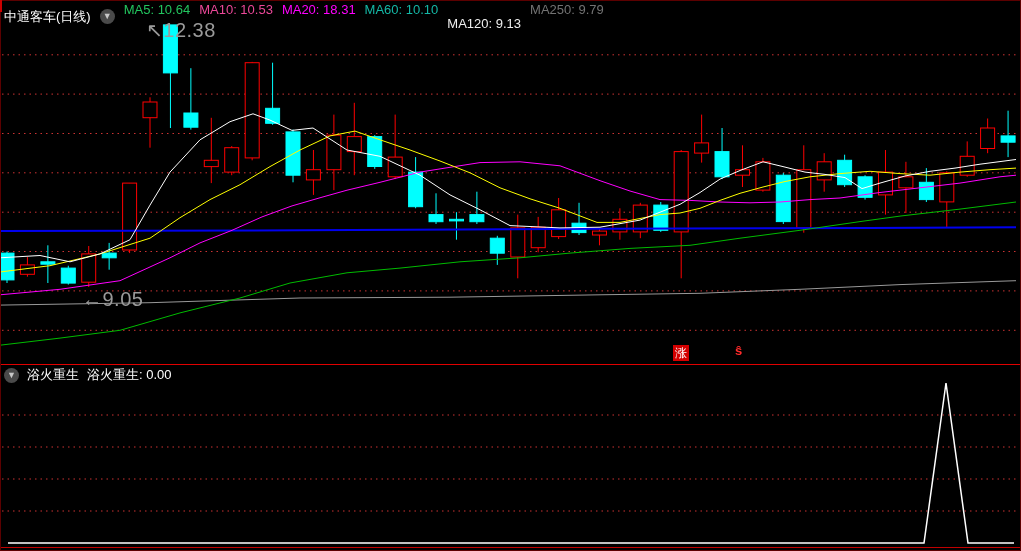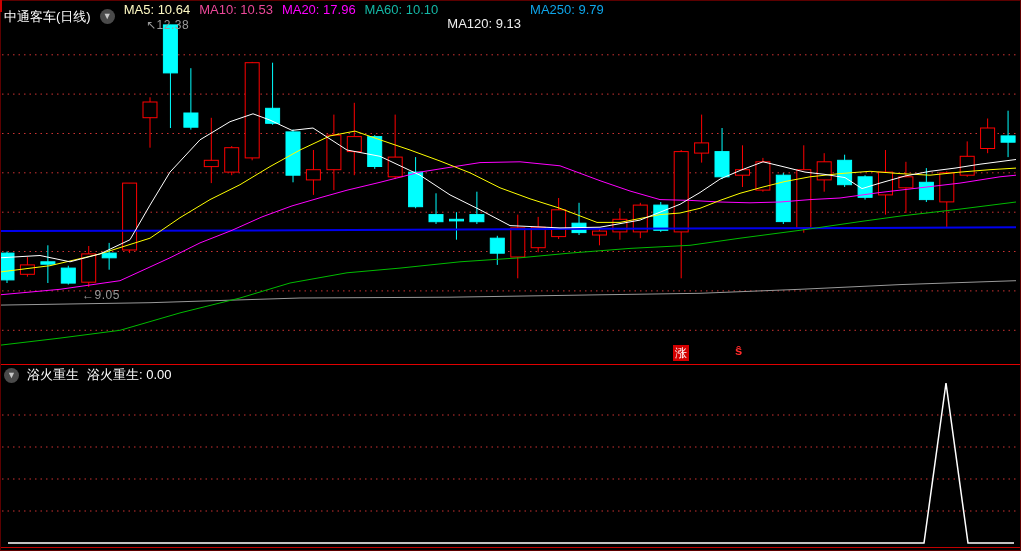--- a/index.html
+++ b/index.html
@@ -7,21 +7,21 @@
        font-family:"Liberation Sans","DejaVu Sans",sans-serif;}
   #chart-svg{position:absolute;left:0;top:0;z-index:1;}
   .hdr{position:absolute;top:2px;left:4px;display:flex;align-items:center;gap:9px;
        font-size:13px;color:#fff;white-space:nowrap;z-index:5;}
   .hdr .title{color:#ffffff;}
   .chev{width:15px;height:15px;border-radius:50%;background:#4a4a4a;color:#c8c8c8;
         font-size:9px;line-height:14px;text-align:center;display:inline-block;flex:0 0 auto;}
   .mas{display:flex;gap:9px;}
   .subhdr{position:absolute;top:366px;left:4px;display:flex;align-items:center;gap:8px;
           font-size:13px;color:#fff;white-space:nowrap;z-index:5;}
-  .ann{position:absolute;color:#9a9a9a;font-size:12px;z-index:4;letter-spacing:0.5px;}
+  .ann{position:absolute;color:#9a9a9a;font-size:20px;z-index:4;letter-spacing:0.5px;}
   #ann-high{left:146px;top:18px;}
   #ann-low{left:82px;top:288px;}
   #marker-rise{position:absolute;left:673px;top:345px;width:16px;height:16px;background:#d40000;
                color:#ffffff;font-size:12px;line-height:16px;text-align:center;z-index:4;}
   #marker-s{position:absolute;left:735px;top:343px;color:#ff2a2a;font-size:13px;font-weight:bold;z-index:4;}
 </style>
 </head>
 <body>
 
 <div id="app">
@@ -149,26 +149,26 @@
       <line x1="0" x2="1021" y1="547.5" y2="547.5" stroke="#c00000" stroke-width="1"></line>
       <polyline points="8,543 924,543 946,383 968,543 1014,543" fill="none" stroke="#ffffff" stroke-width="1.5"></polyline>
       <rect x="0.5" y="0.5" width="1020" height="550" fill="none" stroke="#5c0000" stroke-width="1"></rect>
       <rect x="0" y="0" width="2" height="12" fill="#cc0000"></rect>
     </svg>
 
   <div class="hdr">
     <span class="title">中通客车(日线)</span>
     <span class="chev">▼</span>
     <span class="mas">
-        <span style="color: #fef9c3;">MA5: 10.64</span>
+        <span style="color: #22c55e;">MA5: 10.64</span>
         <span style="color: #ec4899;">MA10: 10.53</span>
-        <span style="color: rgb(255, 0, 255);">MA20: 17.96</span>
+        <span style="color: rgb(255, 0, 255);">MA20: 18.31</span>
         <span style="color: #14b8a6;">MA60: 10.10</span>
         <span style="color: rgb(238, 238, 238); margin-top: 14px;">MA120: 9.13</span>
-        <span style="color: #0ea5e9; text-align: center;">MA250: 9.79</span>
+        <span style="color: #737373; text-align: center;">MA250: 9.79</span>
       </span>
   </div>
 
   <div class="ann" id="ann-high"><span>↖</span><span>12.38</span></div>
 
   <div class="ann" id="ann-low"><span>←</span><span>9.05</span></div>
 
   <div id="marker-rise">涨</div>
   <div id="marker-s">ŝ</div>
 

